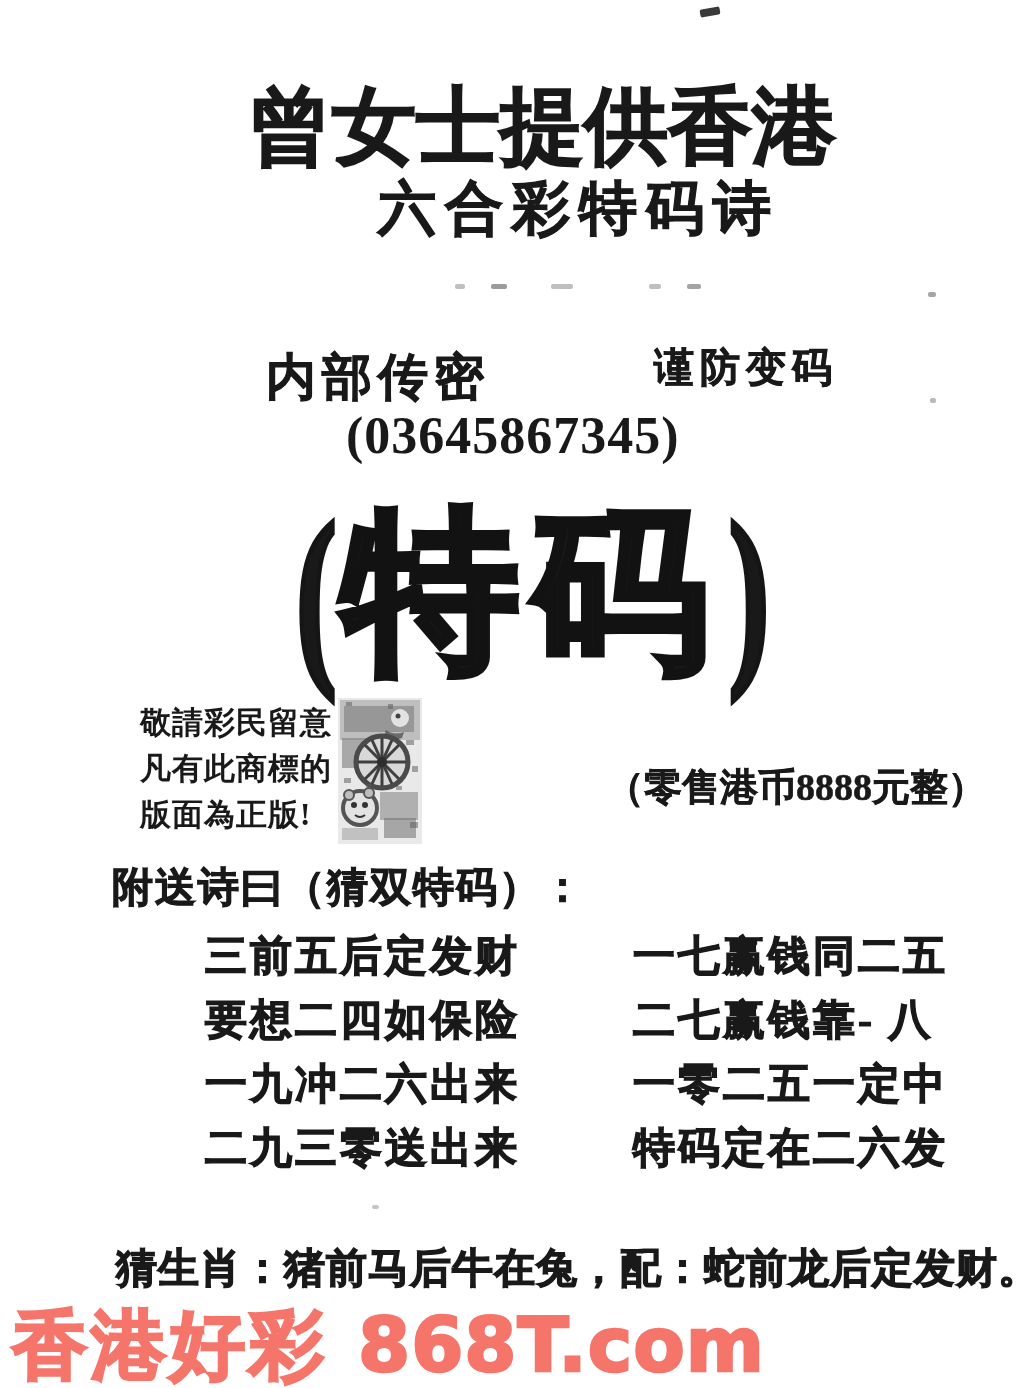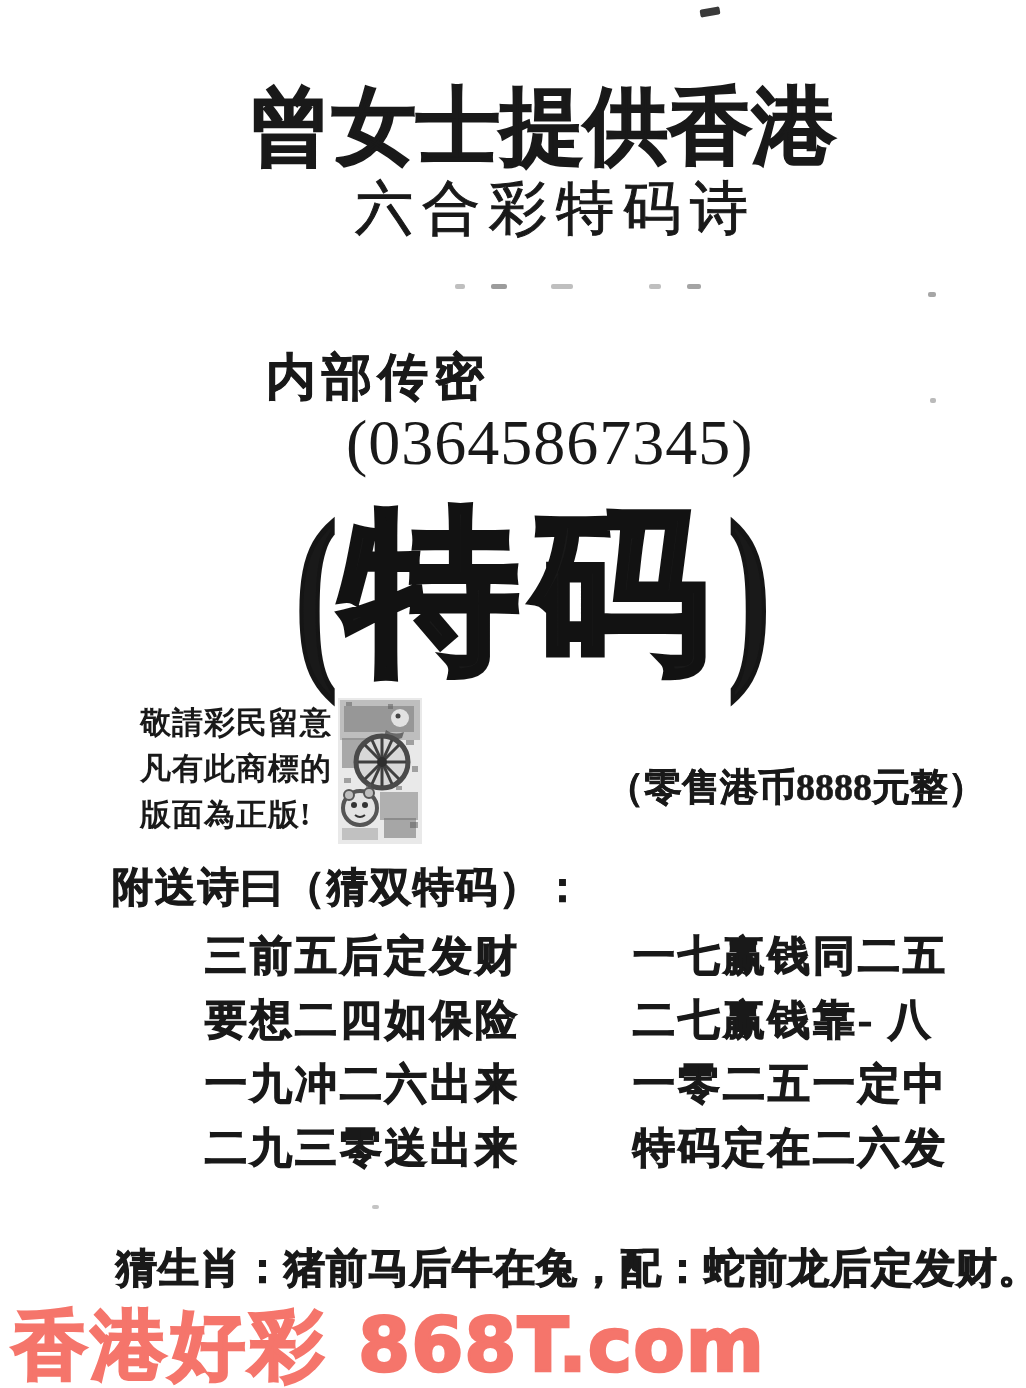--- a/index.html
+++ b/index.html
@@ -8,35 +8,35 @@
     background:#ffffff; color:#191919;
     font-family:"Liberation Serif","DejaVu Serif",serif;
   }
   .abs { position:absolute; white-space:nowrap; }
 
   .title {
     top:70px; left:248px; font-size:84px; font-weight:700;
     letter-spacing:0px; -webkit-text-stroke:1.5px #191919;
   }
   .subtitle {
-    top:170px; left:355px; font-size:58px; font-weight:400;
+    top:170px; left:378px; font-size:58px; font-weight:700;
     letter-spacing:9px; -webkit-text-stroke:1px #191919;
   }
   .artifact-dashes { top:284px; left:455px; display:flex; gap:26px; }
   .artifact-dashes i { display:block; height:5px; border-radius:2px; background:#8a8a8a; opacity:.55; }
   .artifact-dashes i:nth-child(1){width:10px;}
   .artifact-dashes i:nth-child(2){width:16px; background:#4a4a4a;}
   .artifact-dashes i:nth-child(3){width:22px; margin-left:18px;}
   .artifact-dashes i:nth-child(4){width:12px; margin-left:50px;}
   .artifact-dashes i:nth-child(5){width:14px; background:#5a5a5a;}
 
   .label-inner  { top:344px; left:266px; font-size:50px; font-weight:700; letter-spacing:6px; -webkit-text-stroke:0.8px #191919; }
   .label-warn   { top:340px; left:654px; font-size:40px; font-weight:700; letter-spacing:6px; -webkit-text-stroke:0.8px #191919; }
 
-  .serial { top:406px; left:346px; font-size:64px; font-weight:400; letter-spacing:1px; }
+  .serial { top:406px; left:346px; font-size:52px; font-weight:700; letter-spacing:1px; }
 
   .special {
     top:498px; left:296px; display:flex; align-items:center; gap:6px;
   }
   .special .paren {
     font-size:122px; font-weight:700; line-height:1;
     transform:scaleY(1.62); transform-origin:center;
     -webkit-text-stroke:4px #151515;
   }
   .special .special-text {
@@ -85,20 +85,21 @@
 
   <div class="abs artifact-dashes">
     <i></i>
       <i></i>
       <i></i>
       <i></i>
       <i></i>
   </div>
 
   <div class="abs label-inner">内部传密</div>
+  <div class="abs label-warn">谨防变码</div>
 
   <div class="abs serial">(03645867345)</div>
 
   <div class="abs special">
     <span class="paren">(</span>
     <span class="special-text">特码</span>
     <span class="paren">)</span>
   </div>
 
   <div class="notice">

